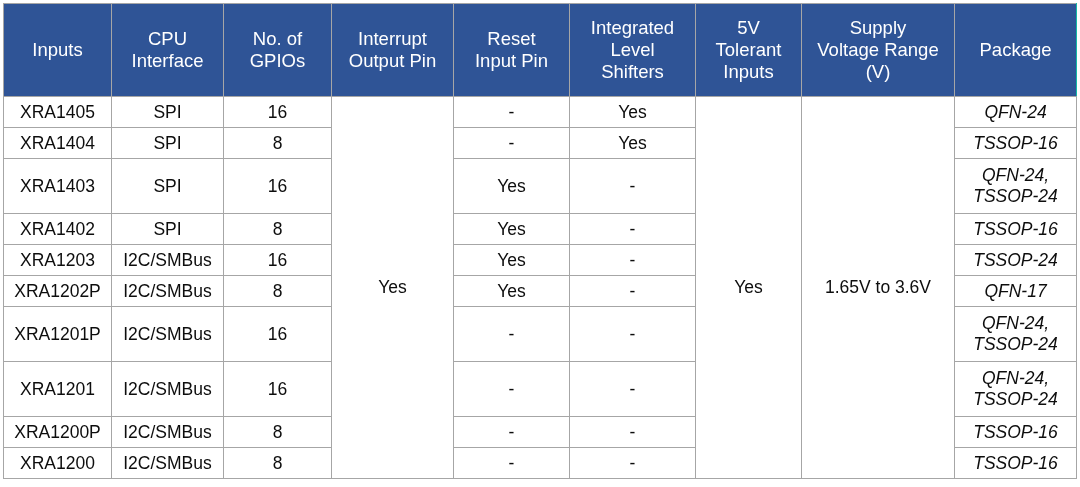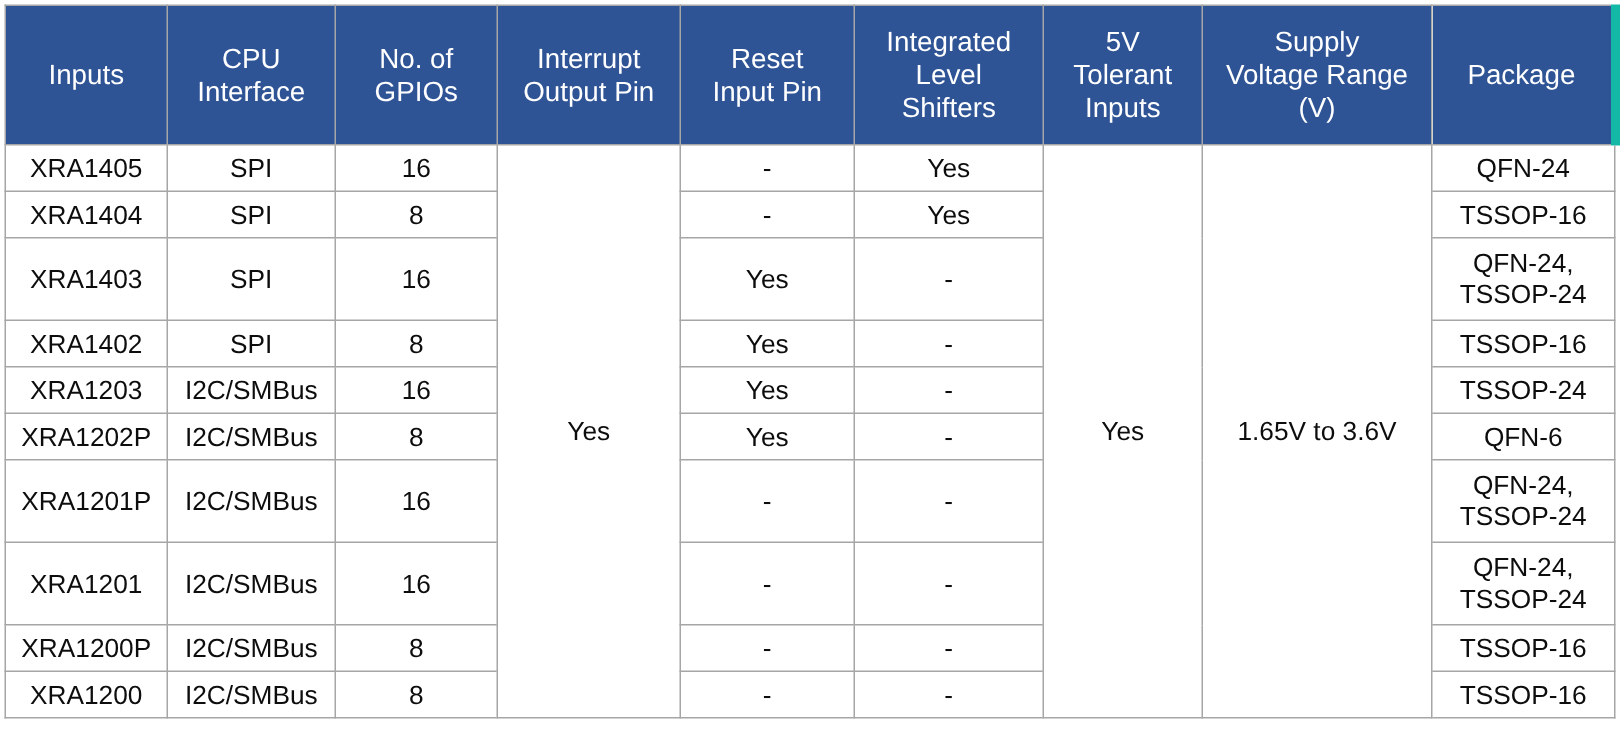--- a/index.html
+++ b/index.html
@@ -45,37 +45,37 @@
   thead th {
     background: #2f5496;
     color: #ffffff;
     border: 1px solid #2f5496;
     border-right: 1px solid #8fa5cb;
     font-size: 18.5px;
     height: 92px;
     padding: 2px 3px;
     line-height: 1.2;
   }
-  thead th.last-head { border-right: 6px solid #14b8a6; }
+  thead th.last-head { border-right: 1px solid #14b8a6; }
 
   
   col.c-product   { width: 108px; }
   col.c-cpu       { width: 112px; }
   col.c-gpio      { width: 108px; }
   col.c-intr      { width: 122px; }
   col.c-reset     { width: 116px; }
   col.c-levels    { width: 126px; }
   col.c-tolerant  { width: 106px; }
   col.c-supply    { width: 153px; }
   col.c-package   { width: 122px; }
 
   
   tbody td { background: #ffffff; }
   td.product  { text-align: left;  padding-left: 4px; }
-  td.package  { text-align: left;  padding-left: 5px; white-space: pre-line; }
+  td.package  { text-align: left;  padding-left: 5px; white-space: pre-line; font-style: italic; }
 
   tr.r-single td { height: 30px; }
   tr.r-double td { height: 54px; }
 
   td.span-cell { vertical-align: middle; }
 </style>
 </head>
 <body>
 
 <div id="table-wrap">
@@ -147,21 +147,21 @@
           <td>Yes</td>
           <td>-</td>
           <td class="package">TSSOP-24</td>
         </tr>
         <tr class="r-single">
           <td class="product">XRA1202P</td>
           <td>I2C/SMBus</td>
           <td>8</td>
           <td>Yes</td>
           <td>-</td>
-          <td class="package">QFN-6</td>
+          <td class="package">QFN-17</td>
         </tr>
         <tr class="r-double">
           <td class="product">XRA1201P</td>
           <td>I2C/SMBus</td>
           <td>16</td>
           <td>-</td>
           <td>-</td>
           <td class="package">QFN-24,<br>TSSOP-24</td>
         </tr>
         <tr class="r-double">

